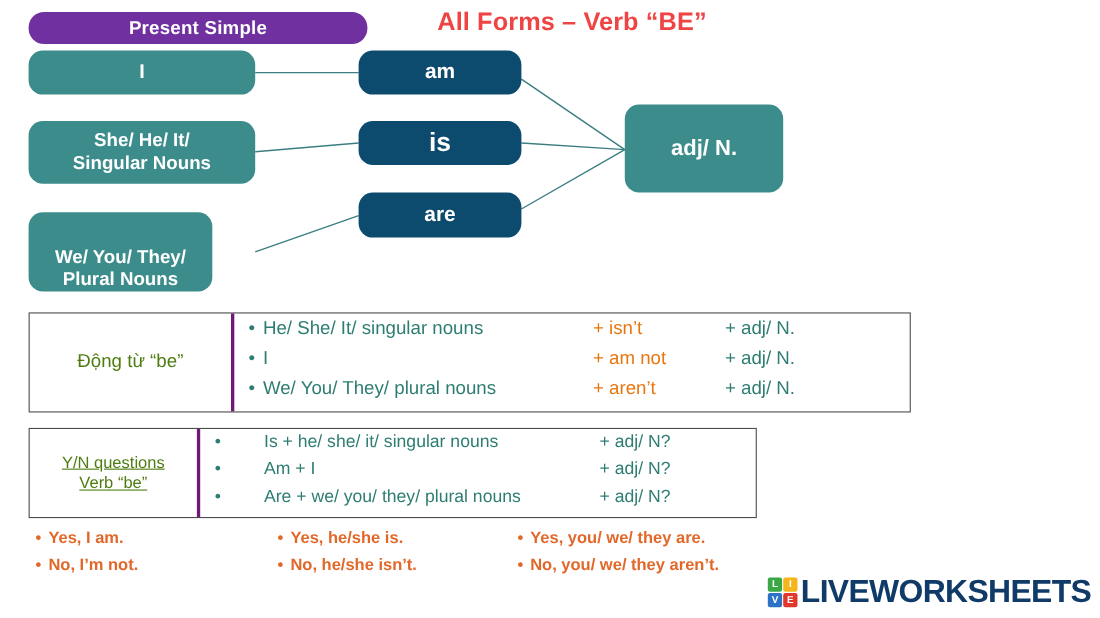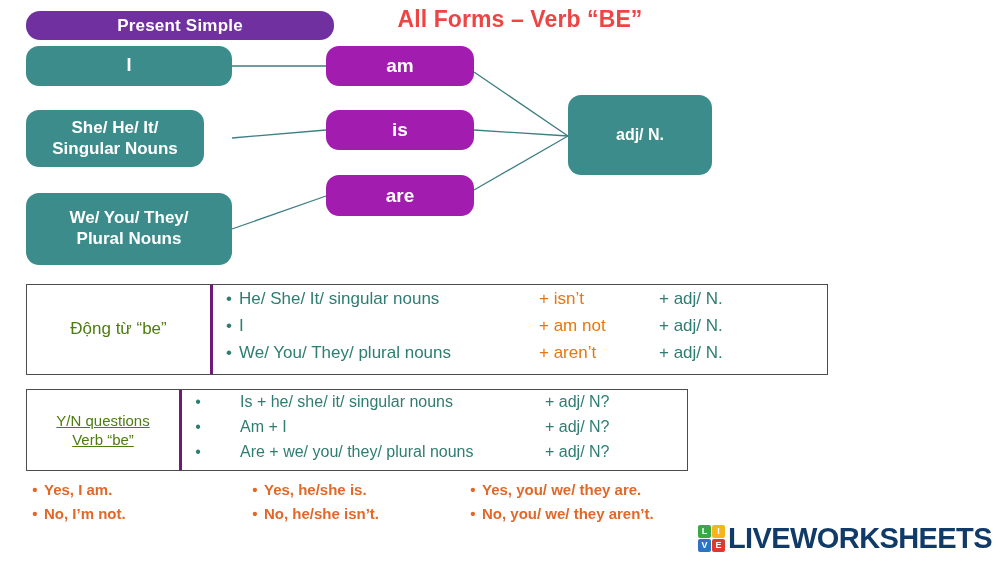--- a/index.html
+++ b/index.html
@@ -60,29 +60,29 @@
     display: flex;
     align-items: center;
     justify-content: center;
     text-align: center;
     color: #ffffff;
     font-weight: bold;
     line-height: 1.22;
     box-sizing: border-box;
   }
   .node.teal   { background: #3C8C8C; }
-  .node.orange { background: #a21caf; }
+  .node.orange { background: #0c4a6e; }
 
   #node-i          { left: 26px;  top: 46px;  width: 206px; height: 40px; font-size: 18px; }
-  #node-she        { left: 26px;  top: 110px; width: 178px; height: 57px; font-size: 17px; }
-  #node-we         { left: 26px;  top: 193px; width: 206px; height: 72px; font-size: 17px; }
+  #node-she        { left: 26px;  top: 110px; width: 206px; height: 57px; font-size: 17px; }
+  #node-we         { left: 26px;  top: 193px; width: 167px; height: 72px; font-size: 17px; align-items: flex-end; }
   #node-am         { left: 326px; top: 46px;  width: 148px; height: 40px; font-size: 19px; }
-  #node-is         { left: 326px; top: 110px; width: 148px; height: 40px; font-size: 19px; text-align: right; }
+  #node-is         { left: 326px; top: 110px; width: 148px; height: 40px; font-size: 24px; text-align: right; }
   #node-are        { left: 326px; top: 175px; width: 148px; height: 41px; font-size: 19px; }
-  #node-adj        { left: 568px; top: 95px;  width: 144px; height: 80px; font-size: 16px; }
+  #node-adj        { left: 568px; top: 95px;  width: 144px; height: 80px; font-size: 20px; }
 
   
   #connectors {
     position: absolute;
     left: 0; top: 0;
     width: 1000px; height: 562px;
     pointer-events: none;
   }
 
   

